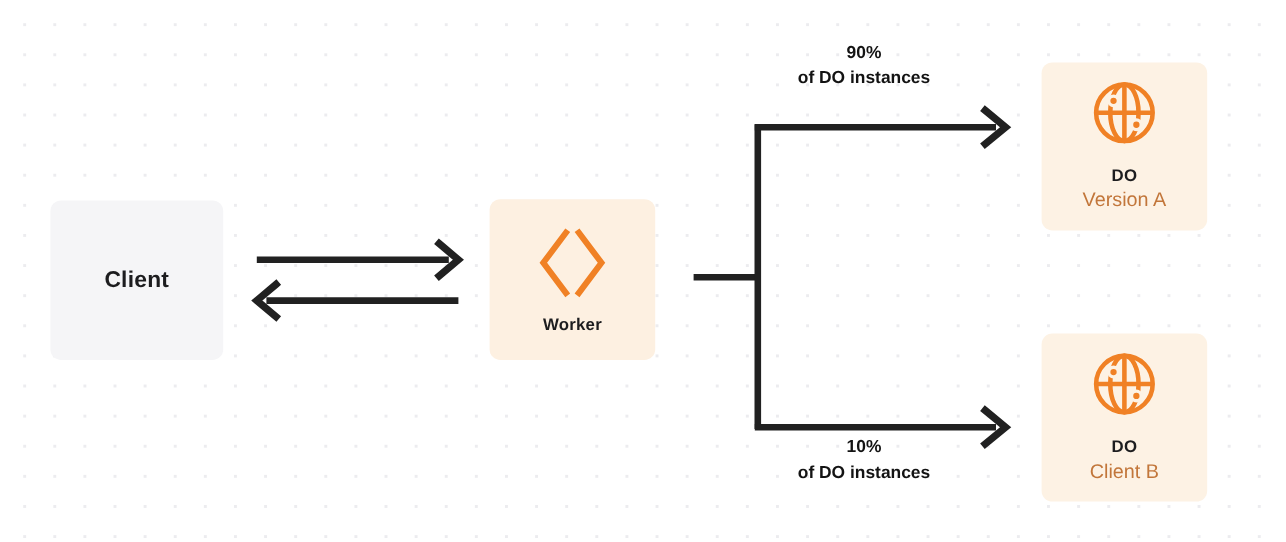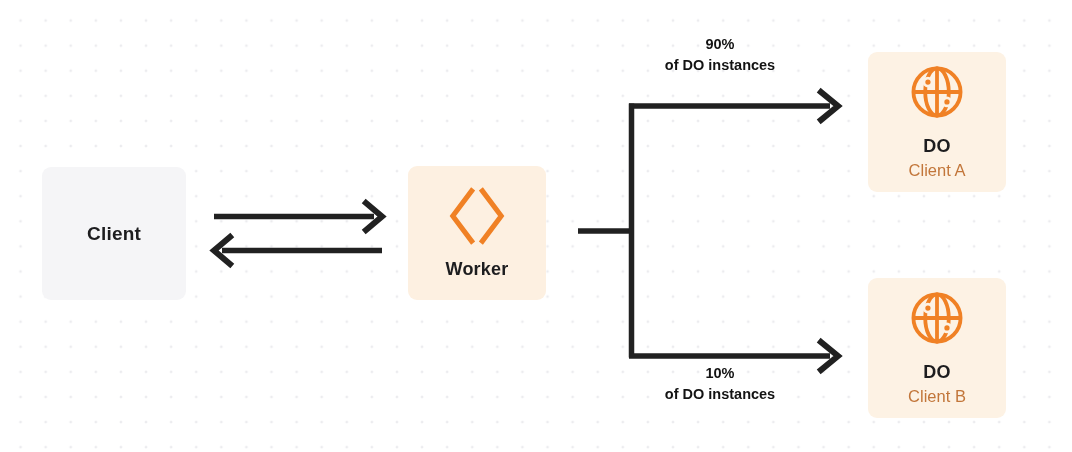--- a/index.html
+++ b/index.html
@@ -65,21 +65,21 @@
     width: 138px;
     height: 140px;
     background: #fdf2e4;
   }
 
   .node-do-b {
     top: 278px;
   }
 
   .node-label-strong {
-    font-size: 18px;
+    font-size: 14px;
     font-weight: bold;
     color: #1d1d1f;
     letter-spacing: 0.2px;
     line-height: 1.2;
   }
 
   .node-label-client {
     font-size: 19px;
     font-weight: bold;
     color: #1d1d1f;
@@ -190,21 +190,21 @@
       <g fill="none" stroke="#f08125" stroke-width="4.2" stroke-linecap="round">
         <circle cx="32" cy="32" r="26"></circle>
         <line x1="32" y1="6" x2="32" y2="58"></line>
         <line x1="7" y1="32" x2="57" y2="32"></line>
         <ellipse cx="32" cy="32" rx="13" ry="26"></ellipse>
       </g>
       <circle cx="22" cy="21" r="4.4" fill="#f08125" stroke="#fdf2e4" stroke-width="3"></circle>
       <circle cx="43" cy="43" r="4.4" fill="#f08125" stroke="#fdf2e4" stroke-width="3"></circle>
     </svg>
     <span class="node-label-strong">DO</span>
-    <span class="node-sublabel">Client A</span>
+    <span class="node-sublabel">Version A</span>
   </div>
 
   <div class="node node-do node-do-b">
     <svg class="icon-globe" viewBox="0 0 64 64">
       <g fill="none" stroke="#f08125" stroke-width="4.2" stroke-linecap="round">
         <circle cx="32" cy="32" r="26"></circle>
         <line x1="32" y1="6" x2="32" y2="58"></line>
         <line x1="7" y1="32" x2="57" y2="32"></line>
         <ellipse cx="32" cy="32" rx="13" ry="26"></ellipse>
       </g>

